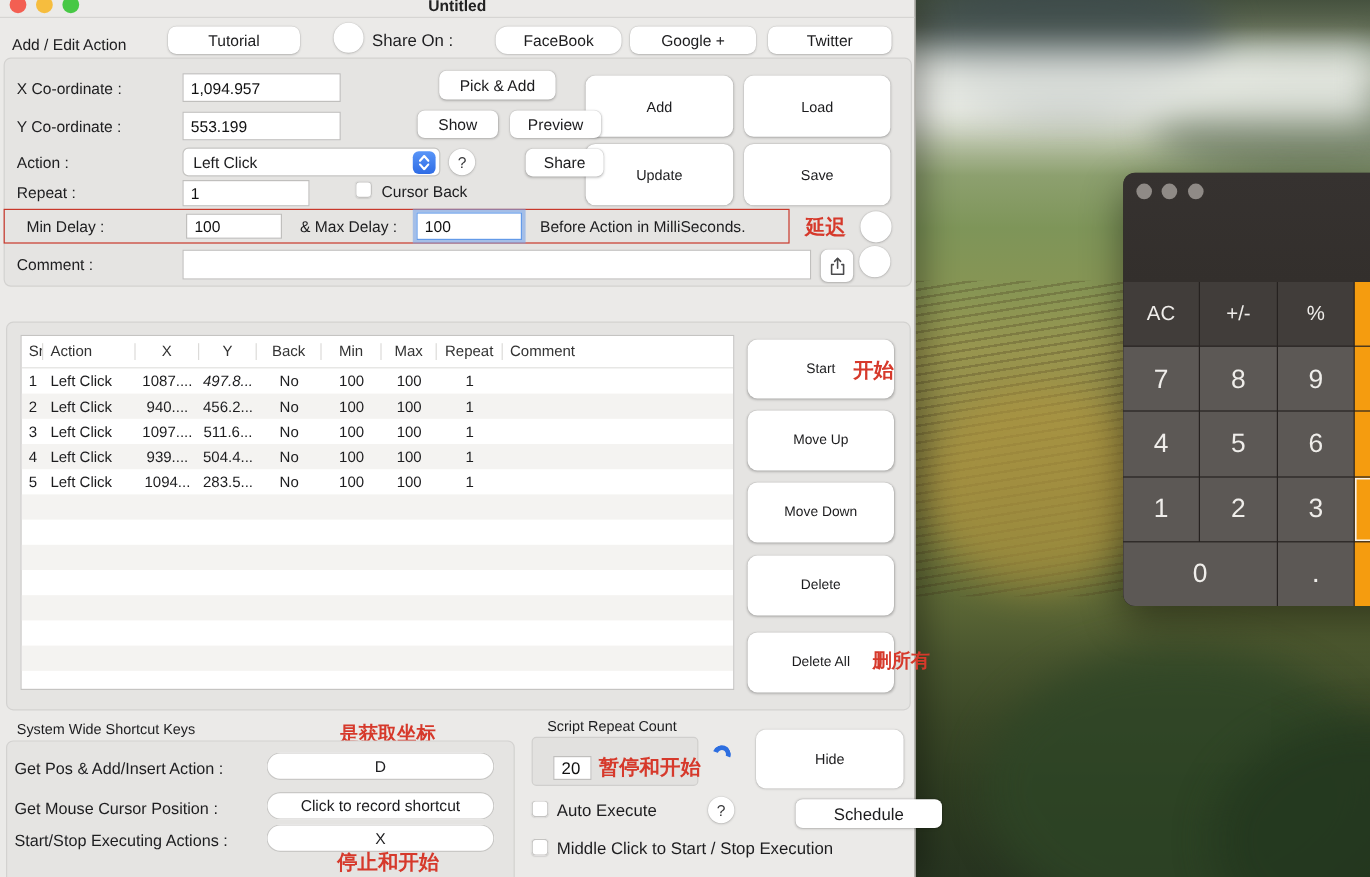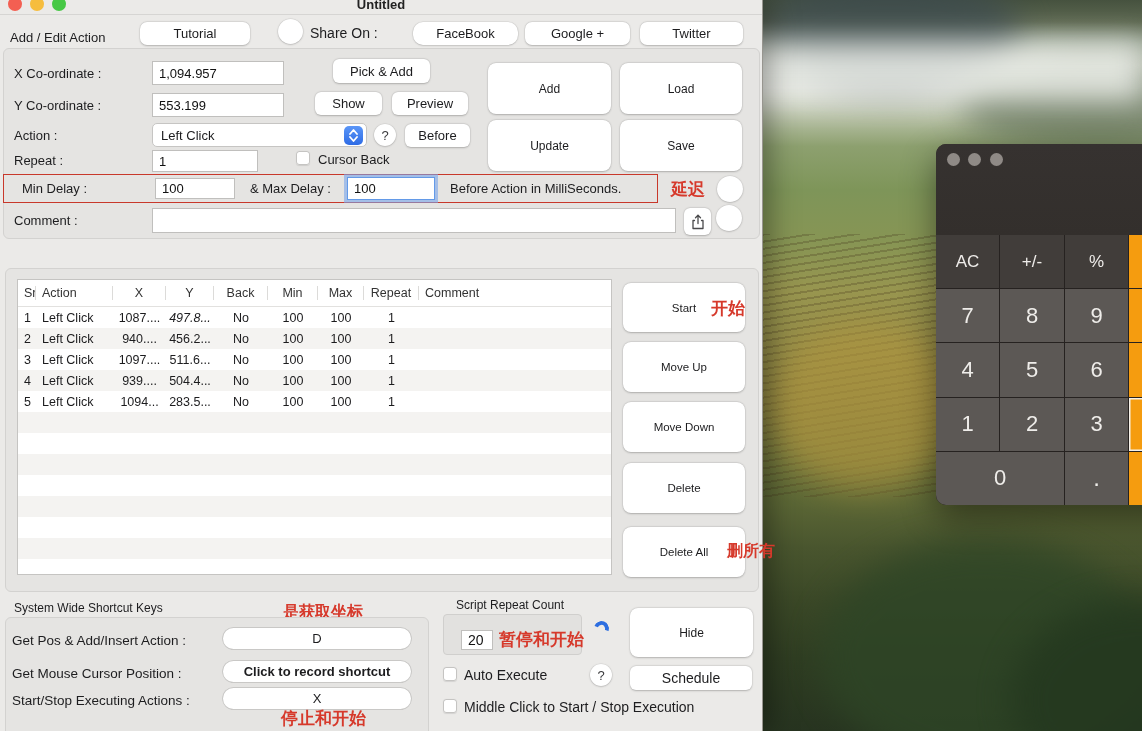--- a/index.html
+++ b/index.html
@@ -34,21 +34,21 @@
   .win-title { position:absolute; top:-3px; left:0; width:100%; text-align:center; font-size:13px; font-weight:bold; color:#222; }
 
   .lbl { position:absolute; font-size:13px; color:#1d1d1f; white-space:nowrap; }
   .lbl.small { font-size:12px; }
 
   .groupbox { position:absolute; background:#e5e4e2; border:1px solid #d3d2d0; border-radius:6px; }
 
   .pill-btn, .sq-btn, .big-btn { position:absolute; background:#fff; display:flex; align-items:center; justify-content:center;
     font-size:13px; color:#1c1c1e; box-shadow:0 .5px 2px rgba(0,0,0,.22), 0 0 0 .5px rgba(0,0,0,.06); cursor:default; white-space:nowrap; }
   .pill-btn { height:23px; border-radius:7px; }
-  .sq-btn { height:23px; border-radius:6px; }
+  .sq-btn { height:23px; border-radius:6px;margin-left:33px; }
   .big-btn { border-radius:8px; font-size:12px; }
 
   .input { position:absolute; background:#fff; border:1px solid #c0bfbd; font-size:13px; padding:0 6px;
     display:flex; align-items:center; color:#111; }
   .input.focus { border:1px solid #639ae8; box-shadow:0 0 0 3px rgba(120,165,235,.6); }
 
   .checkbox { position:absolute; width:14px; height:14px; background:#fff; border-radius:3.5px;
     box-shadow:inset 0 0 0 1px #c5c4c2, 0 .5px 1px rgba(0,0,0,.1); }
   .circle { position:absolute; background:#fff; border-radius:50%; box-shadow:0 .5px 2px rgba(0,0,0,.25), 0 0 0 .5px rgba(0,0,0,.05); }
   .help-circle { width:22px; height:22px; display:flex; align-items:center; justify-content:center; font-size:13px; color:#3a3a3c; }
@@ -156,21 +156,21 @@
       <span class="stepper">
         <svg width="9" height="6" viewBox="0 0 9 6">
             <polyline points="1,5 4.5,1 8,5" fill="none" stroke="#fff" stroke-width="1.8" stroke-linecap="round" stroke-linejoin="round"></polyline>
           </svg>
         <svg width="9" height="6" viewBox="0 0 9 6">
             <polyline points="1,1 4.5,5 8,1" fill="none" stroke="#fff" stroke-width="1.8" stroke-linecap="round" stroke-linejoin="round"></polyline>
           </svg>
       </span>
     </div>
     <div class="circle help-circle" style="left:374px; top:124px;">?</div>
-    <div class="sq-btn" style="left:405px; top:124px; width:65px;">Before</div>
+    <div class="sq-btn" style="left:405px; top:124px; width:65px;">Share</div>
 
     <div class="lbl" style="left:14px; top:153px;">Repeat :</div>
     <div class="input" style="left:152px; top:150px; width:106px; height:22px;">1</div>
     <div class="checkbox" style="left:296px; top:151px;"></div>
     <div class="lbl" style="left:318px; top:152px;">Cursor Back</div>
 
     <div class="redbox" style="left:3px; top:174px; width:655px; height:29px;"></div>
     <div class="lbl" style="left:22px; top:181px;">Min Delay :</div>
     <div class="input" style="left:155px; top:178px; width:80px; height:21px;">100</div>
     <div class="lbl" style="left:250px; top:181px;">&amp; Max Delay :</div>
@@ -361,21 +361,21 @@
     <div class="annot" style="left:711px; top:297px; font-size:17px;">开始</div>
     <div class="annot" style="left:727px; top:541px; font-size:16px;">删所有</div>
 
     <div class="lbl small" style="left:14px; top:601px;">System Wide Shortcut Keys</div>
     <div class="annot" style="left:283px; top:602px; font-size:16px;">是获取坐标</div>
     <div class="groupbox" style="left:5px; top:617px; width:424px; height:120px;"></div>
 
     <div class="lbl" style="left:12px; top:633px; font-size:13.5px;">Get Pos &amp; Add/Insert Action :</div>
     <div class="shortcut-pill" style="top:627px;">D</div>
     <div class="lbl" style="left:12px; top:666px; font-size:13.5px;">Get Mouse Cursor Position :</div>
-    <div class="shortcut-pill" style="top:660px;font-weight:bold;">Click to record shortcut</div>
+    <div class="shortcut-pill" style="top:660px;">Click to record shortcut</div>
     <div class="lbl" style="left:12px; top:693px; font-size:13.5px;">Start/Stop Executing Actions :</div>
     <div class="shortcut-pill" style="top:687px;">X</div>
     <div class="annot" style="left:281px; top:707px; font-size:17px;">停止和开始</div>
 
     <div class="lbl small" style="left:456px; top:598px;">Script Repeat Count</div>
     <div class="repeat-box"></div>
     <div class="input" style="left:461px; top:630px; width:32px; height:20px; font-size:14px;text-align:right;">20</div>
     <div class="annot" style="left:499px; top:628px; font-size:17px;">暂停和开始</div>
     <div class="swirl"></div>
     <div class="big-btn" style="left:630px; top:608px; width:123px; height:49px;">Hide</div>

